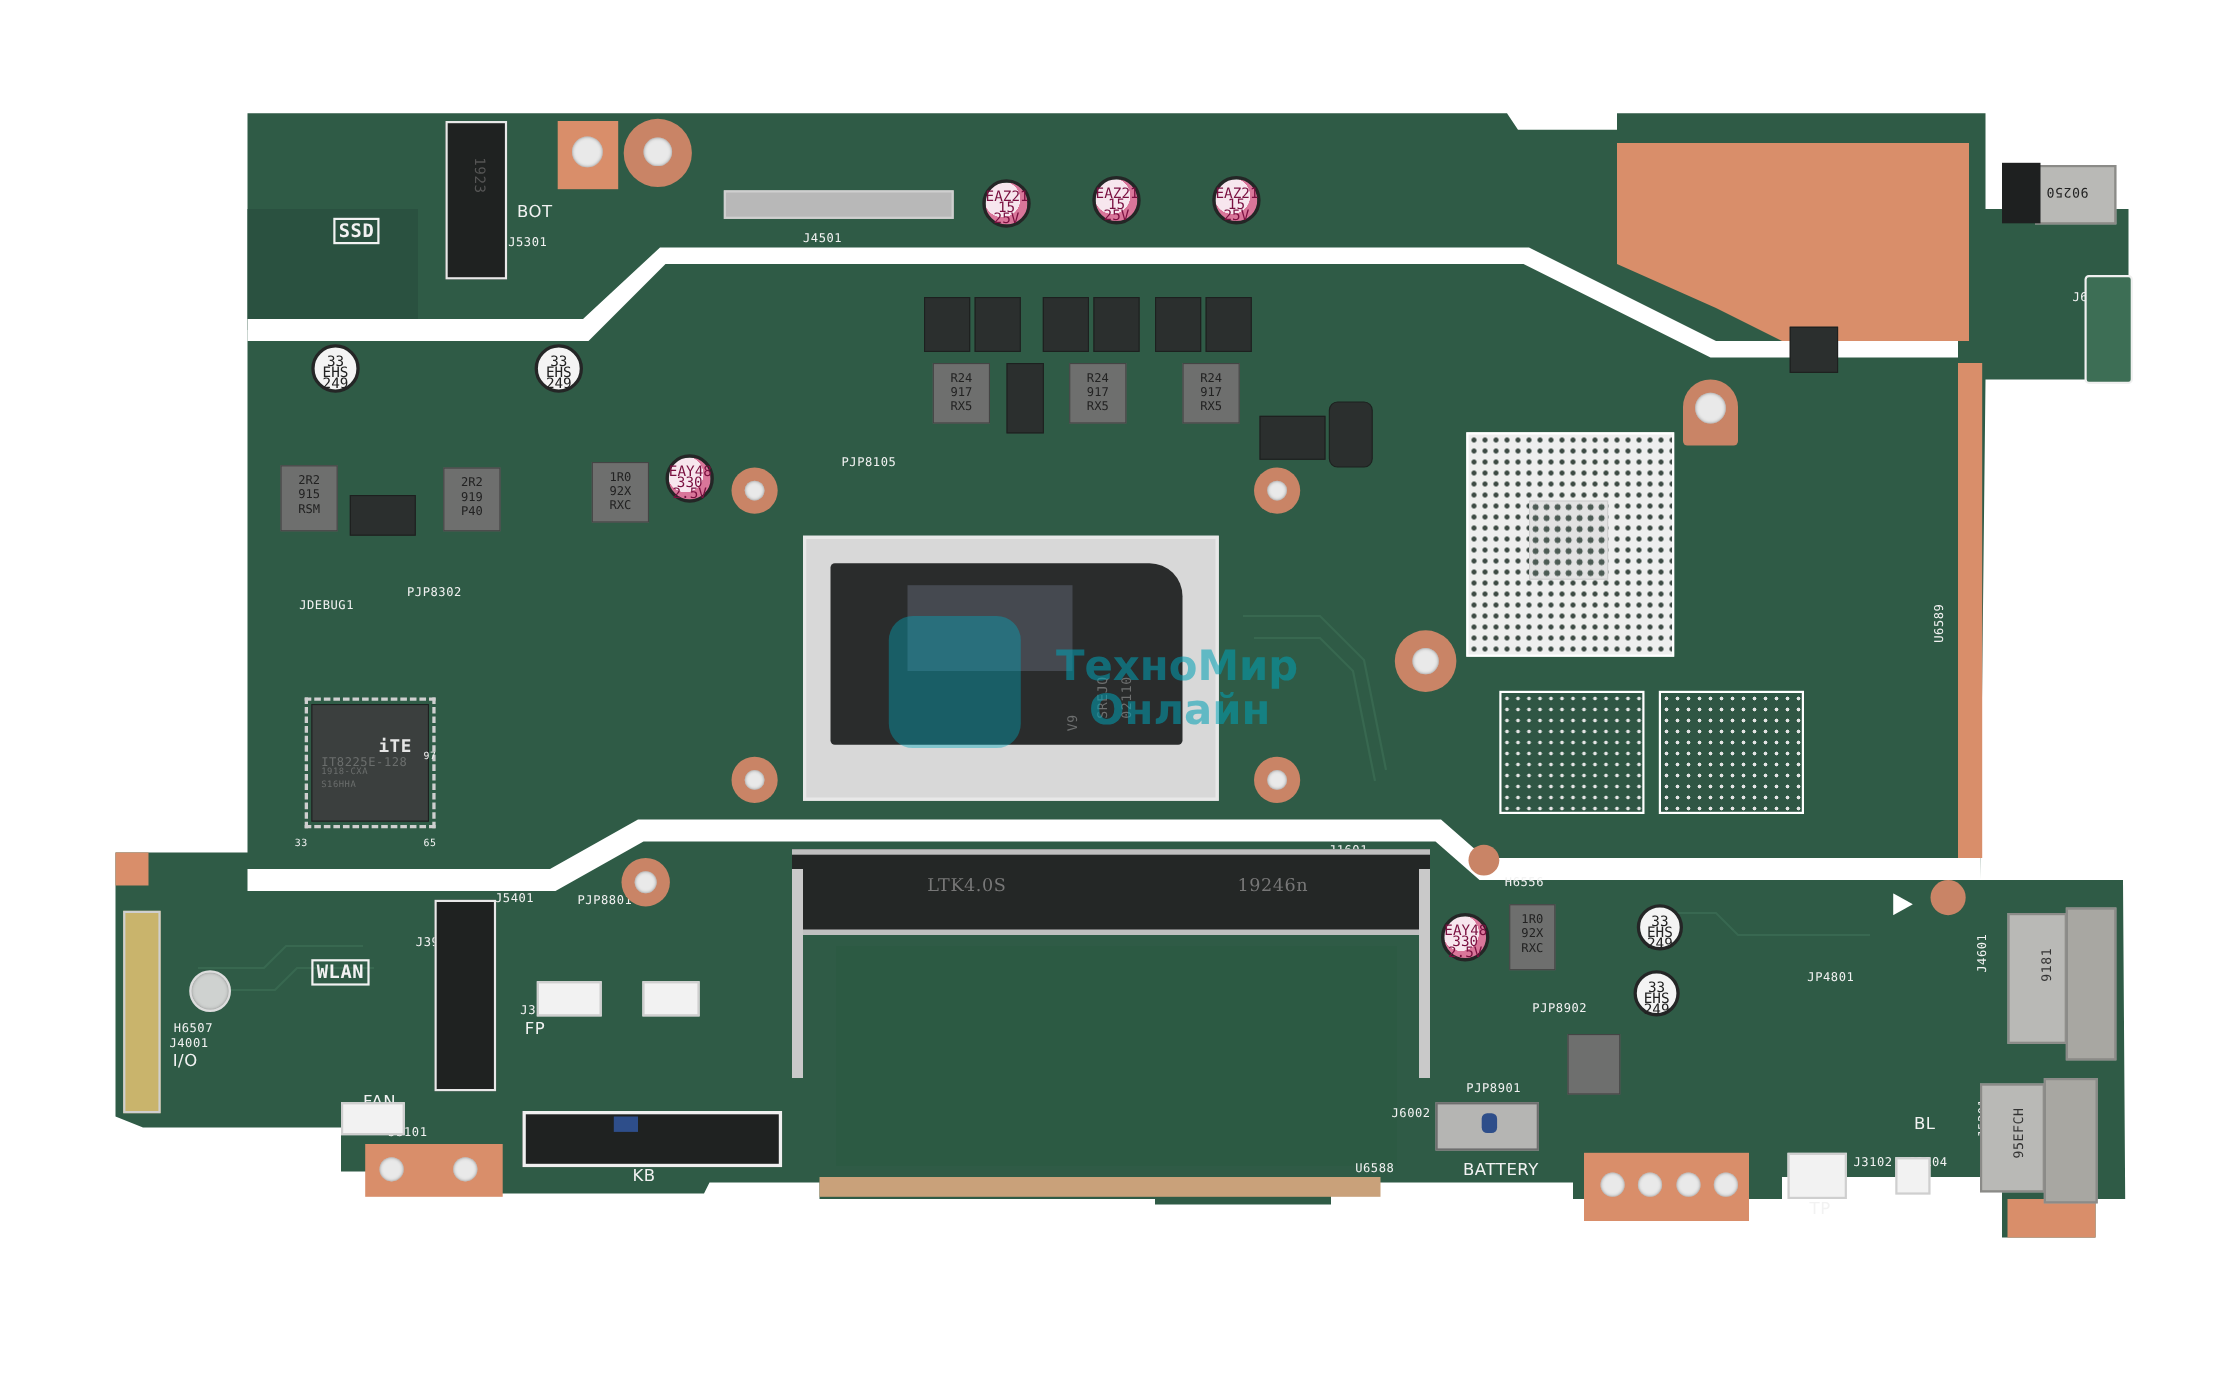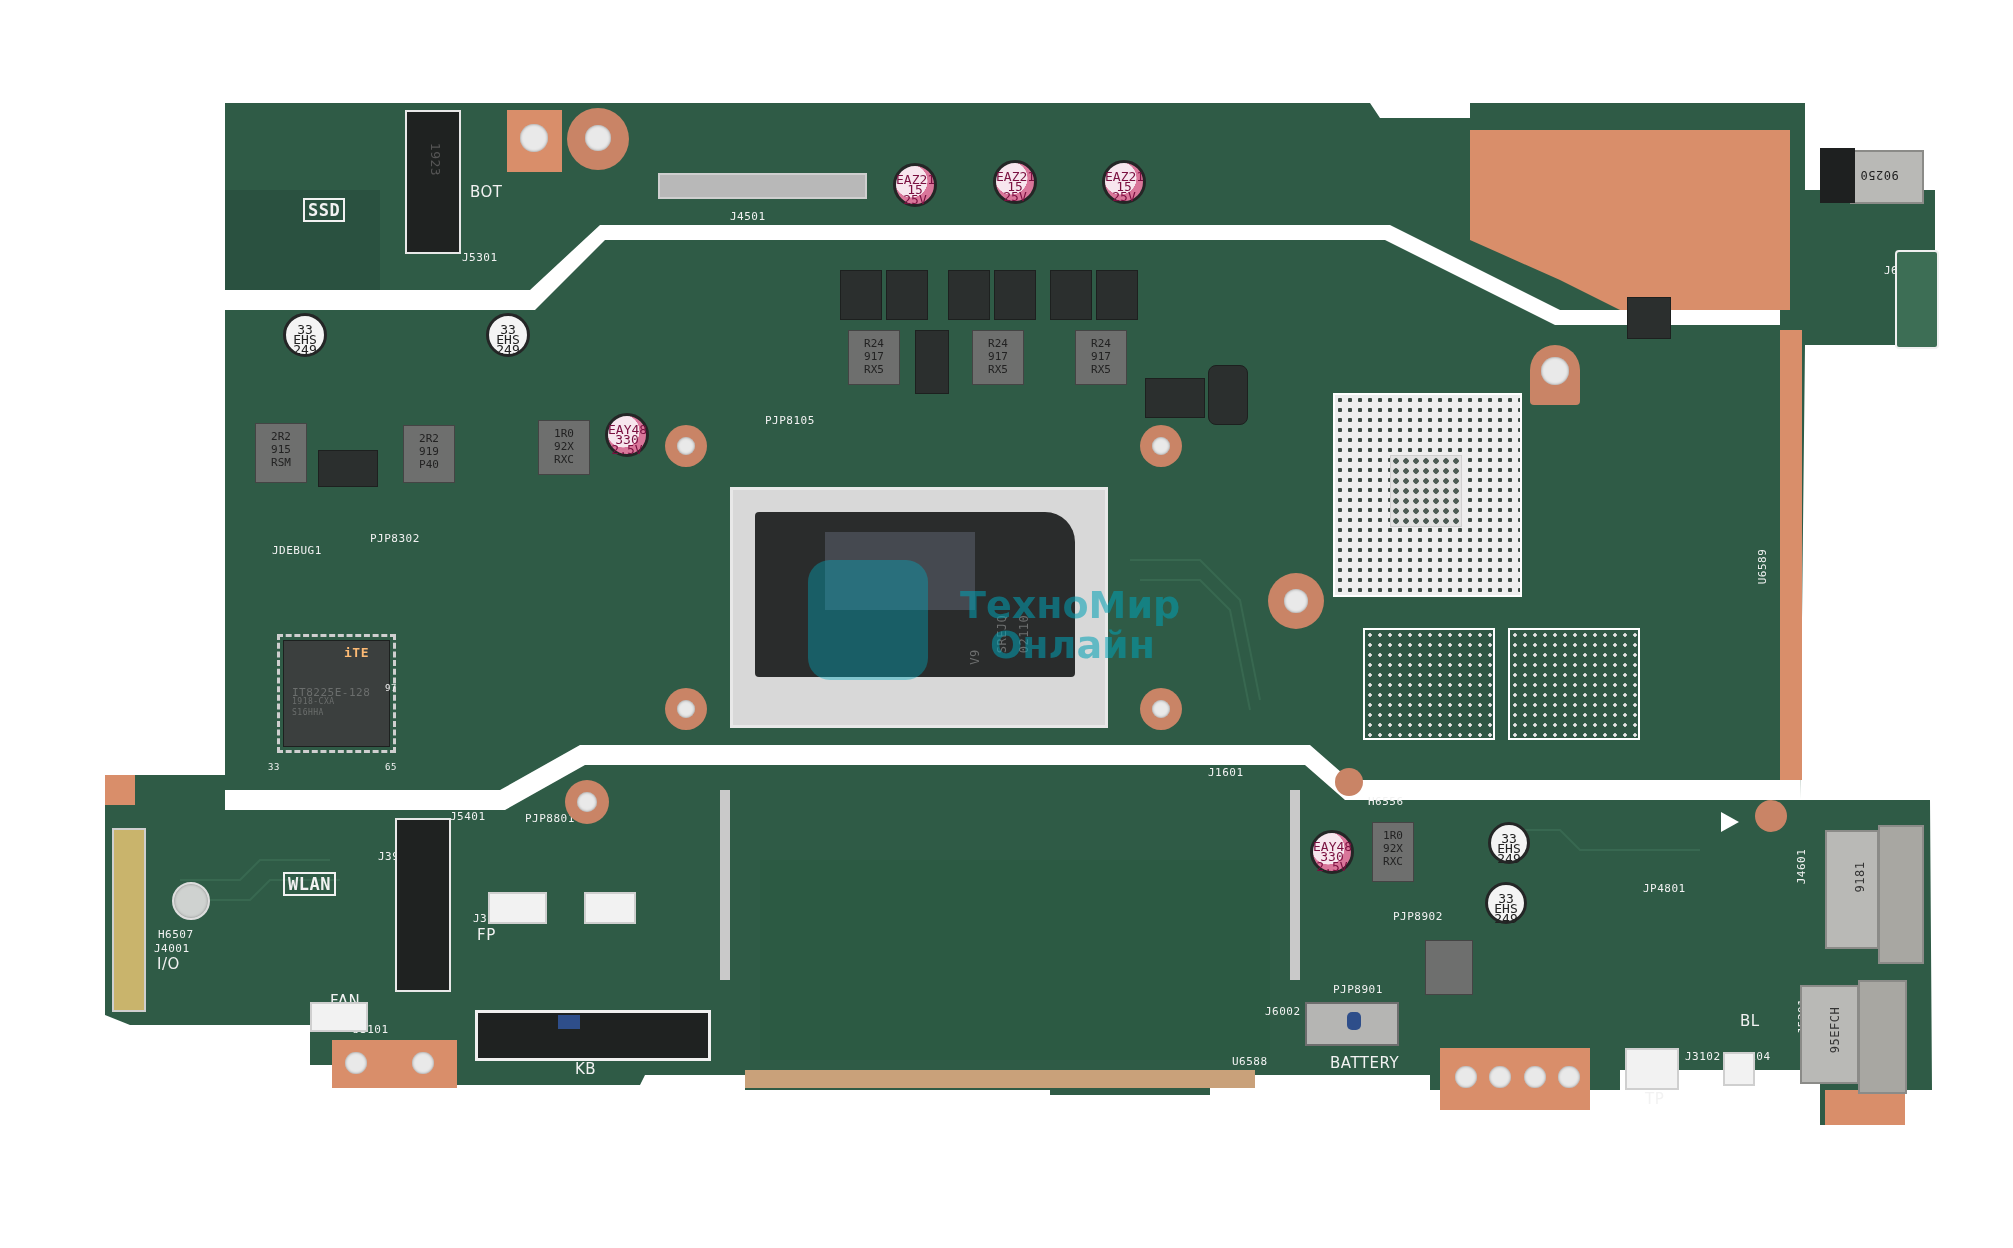--- a/index.html
+++ b/index.html
@@ -45,21 +45,21 @@
       <path d="M180 880 L240 880 L260 860 L330 860"></path>
       <path d="M180 900 L250 900 L270 880 L340 880"></path>
       <path d="M1130 560 L1200 560 L1240 600 L1260 700"></path>
       <path d="M1140 580 L1200 580 L1230 610 L1250 710"></path>
       <path d="M1500 830 L1560 830 L1580 850 L1700 850"></path>
     </g>
   </svg>
 
   <div class="silk box" style="left:303px;top:198px;">SSD</div>
   <div class="silk lg" style="left:470px;top:183px;">BOT</div>
-  <div class="silk" style="left:462px;top:214px;margin-top:37px;">J5301</div>
+  <div class="silk" style="left:462px;top:214px;">J5301</div>
   <div class="silk" style="left:715px;top:210px;margin-left:15px;">J4501</div>
   <div class="silk" style="left:272px;top:544px;">JDEBUG1</div>
   <div class="silk" style="left:370px;top:532px;">PJP8302</div>
   <div class="silk" style="left:765px;top:414px;">PJP8105</div>
 
   <div class="silk box" style="left:283px;top:872px;">WLAN</div>
   <div class="silk" style="left:450px;top:810px;">J5401</div>
   <div class="silk" style="left:378px;top:850px;">J3901</div>
   <div class="silk lg" style="left:408px;top:912px;">HDD</div>
   <div class="silk" style="left:473px;top:912px;">J3103</div>
@@ -141,21 +141,21 @@
       <div class="silk" style="left:250px;top:115px;color:#6d6f6f;font-size:12px;transform:rotate(-90deg);">02110</div>
       <div class="silk" style="left:212px;top:138px;color:#6d6f6f;font-size:12px;transform:rotate(-90deg);">V9</div>
     </div>
   </div>
 
   <div class="abs" style="left:808px;top:560px;width:120px;height:120px;border-radius:22px;background:rgba(0,170,190,0.4);"></div>
   <div class="wm" style="left:960px;top:585px;">ТехноМир</div>
   <div class="wm" style="left:990px;top:625px;">Онлайн</div>
 
   <div class="chip" style="left:283px;top:640px;width:105px;height:105px;background:#3b3f3e;outline:3px dashed #cfcfcf;outline-offset:3px;">
-    <div class="silk" style="left:60px;top:4px;color:#fdba74;font-size:13px;font-weight:bold;">iTE</div>
+    <div class="silk" style="left:60px;top:28px;color:#e5e5e5;font-size:16px;font-weight:bold;">iTE</div>
     <div class="silk" style="left:8px;top:45px;color:#6b6e6d;font-size:11px;">IT8225E-128</div>
     <div class="silk" style="left:8px;top:56px;color:#6b6e6d;font-size:8px;">1918-CXA</div>
     <div class="silk" style="left:8px;top:67px;color:#6b6e6d;font-size:8px;">S16HHA</div>
   </div>
   <div class="silk" style="left:268px;top:762px;font-size:9px;">33</div>
   <div class="silk" style="left:385px;top:762px;font-size:9px;">65</div>
   <div class="silk" style="left:385px;top:638px;font-size:9px;margin-top:45px;">97</div>
 
   <div class="chip" style="left:840px;top:270px;width:40px;height:48px;"></div>
   <div class="chip" style="left:886px;top:270px;width:40px;height:48px;"></div>
@@ -220,20 +220,24 @@
 EHS
 249</div>
 
   <div class="bga" style="left:1333px;top:393px;width:185px;height:200px;">
     <div class="abs" style="left:55px;top:60px;width:70px;height:70px;background:#e2e2e2;border:1px solid #cfcfcf;background-image:radial-gradient(circle,#4c5b54 2.5px,transparent 3px);background-size:10px 10px;"></div>
   </div>
 
   <div class="bga small" style="left:1363px;top:628px;width:128px;height:108px;"></div>
   <div class="bga small" style="left:1508px;top:628px;width:128px;height:108px;"></div>
 
+  <div class="abs" style="left:720px;top:772px;width:580px;height:68px;background:#242726;border-top:5px solid #bfbfbf;border-bottom:5px solid #bfbfbf;">
+    <div class="silk" style="left:123px;top:18px;color:#777;font-family:'DejaVu Serif',serif;font-size:16px;">LTK4.0S</div>
+    <div class="silk" style="left:405px;top:18px;color:#777;font-family:'DejaVu Serif',serif;font-size:16px;">19246n</div>
+  </div>
   <div class="abs" style="left:720px;top:790px;width:10px;height:190px;background:#c9c9c9;"></div>
   <div class="abs" style="left:1290px;top:790px;width:10px;height:190px;background:#c9c9c9;"></div>
 
   <div class="ffc" style="left:112px;top:828px;width:30px;height:180px;background:#c9b46c;"></div>
   <div class="ffc" style="left:488px;top:892px;width:55px;height:28px;"></div>
   <div class="ffc" style="left:584px;top:892px;width:48px;height:28px;"></div>
   <div class="ffc" style="left:310px;top:1002px;width:54px;height:26px;"></div>
   <div class="abs" style="left:475px;top:1010px;width:230px;height:45px;background:#1f2221;border:3px solid #f0f0f0;">
     <div class="abs" style="left:80px;top:2px;width:22px;height:14px;background:#2e4e8a;"></div>
   </div>

